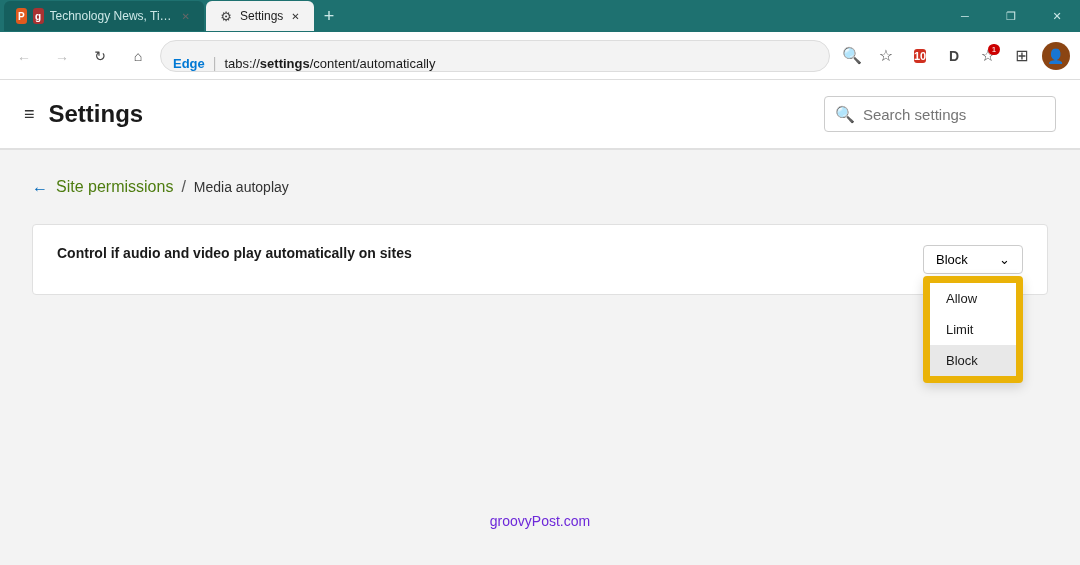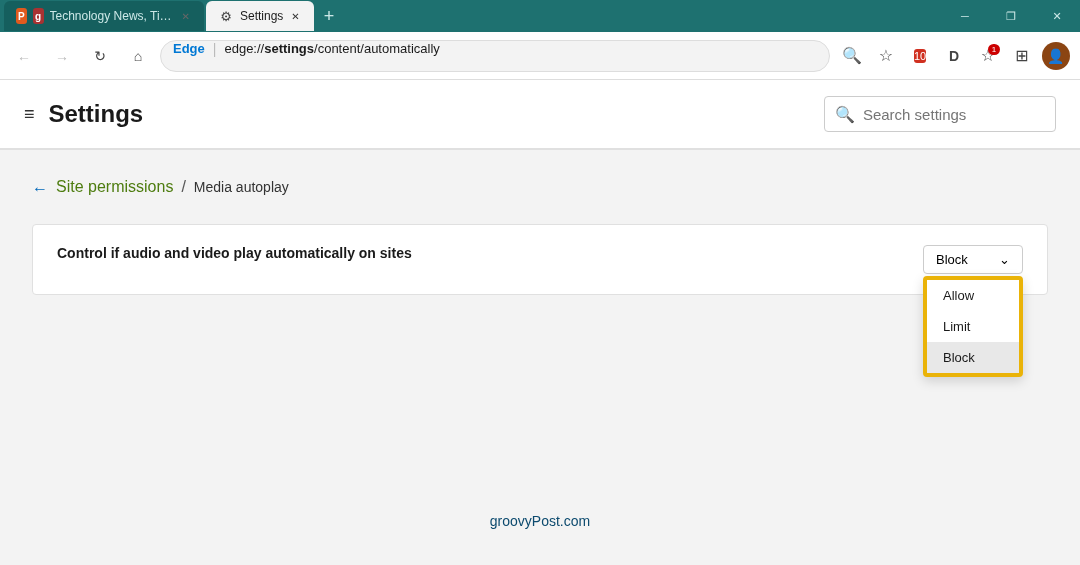--- a/index.html
+++ b/index.html
@@ -123,21 +123,21 @@
       border: none;
     }
     .nav-btn.disabled { color: #bbb; cursor: default; }
     .address-box {
       flex: 1;
       height: 32px;
       background: #f3f3f3;
       border: 1px solid #ddd;
       border-radius: 16px;
       display: flex;
-      align-items: flex-start;
+      align-items: flex-end;
       padding: 0 12px;
       gap: 8px;
       cursor: text;
     }
     .edge-logo {
       font-size: 13px;
       color: #0078d4;
       font-weight: bold;
     }
     .address-sep { color: #bbb; font-size: 14px; }
@@ -299,41 +299,41 @@
       align-items: center;
       gap: 8px;
       min-width: 100px;
       justify-content: space-between;
     }
     .dropdown-menu {
       position: absolute;
       top: 100%;
       right: 0;
       background: white;
-      border: 4px solid #eab308;
+      border: 7px solid #eab308;
       border-radius: 4px;
       box-shadow: 0 4px 12px rgba(0,0,0,0.15);
       min-width: 100px;
       z-index: 100;
       margin-top: 2px;
     }
     .dropdown-item {
       padding: 8px 16px;
       font-size: 13px;
       color: #1a1a1a;
       cursor: pointer;
       white-space: nowrap;
     }
     .dropdown-item.selected { background: #e8e8e8; }
 
     
     .footer {
       text-align: left;
       padding: 20px;
-      color: #0c4a6e;
+      color: #6d28d9;
       font-size: 14px;
       position: absolute;
       bottom: 16px;
       left: 50%;
       transform: translateX(-50%);
     }
 
     
     .header-separator {
       height: 1px;
@@ -372,29 +372,29 @@
 <div class="addressbar">
   <button class="nav-btn disabled">←</button>
   <button class="nav-btn disabled">→</button>
   <button class="nav-btn">↻</button>
   <button class="nav-btn">⌂</button>
 
   <div class="address-box">
     <span class="edge-logo">Edge</span>
     <span class="address-sep">|</span>
     <span class="address-text">
-      <span>edge://</span><span class="bold">settings</span><span>/content/automatically</span>
+      <span>tabs://</span><span class="bold">settings</span><span>/content/automatically</span>
     </span>
   </div>
 
   <div class="toolbar-icons">
     <button class="toolbar-icon">🔍</button>
     <button class="toolbar-icon">☆</button>
     <button class="toolbar-icon" style="position:relative;">
-      <span style="background:#d03020;color:white;border-radius:3px;padding:1px 0;font-size:11px;font-weight:normal;">10</span>
+      <span style="background:#d03020;color:white;border-radius:3px;padding:1px 0;font-size:11px;font-weight:bold;">10</span>
     </button>
     <button class="toolbar-icon" style="font-weight:bold;font-size:14px;">D</button>
     <button class="toolbar-icon" style="position:relative;">
       <span>☆</span>
       <span class="badge">1</span>
     </button>
     <button class="toolbar-icon">⊞</button>
     <button class="toolbar-icon">
       <div class="avatar-icon">👤</div>
     </button>

